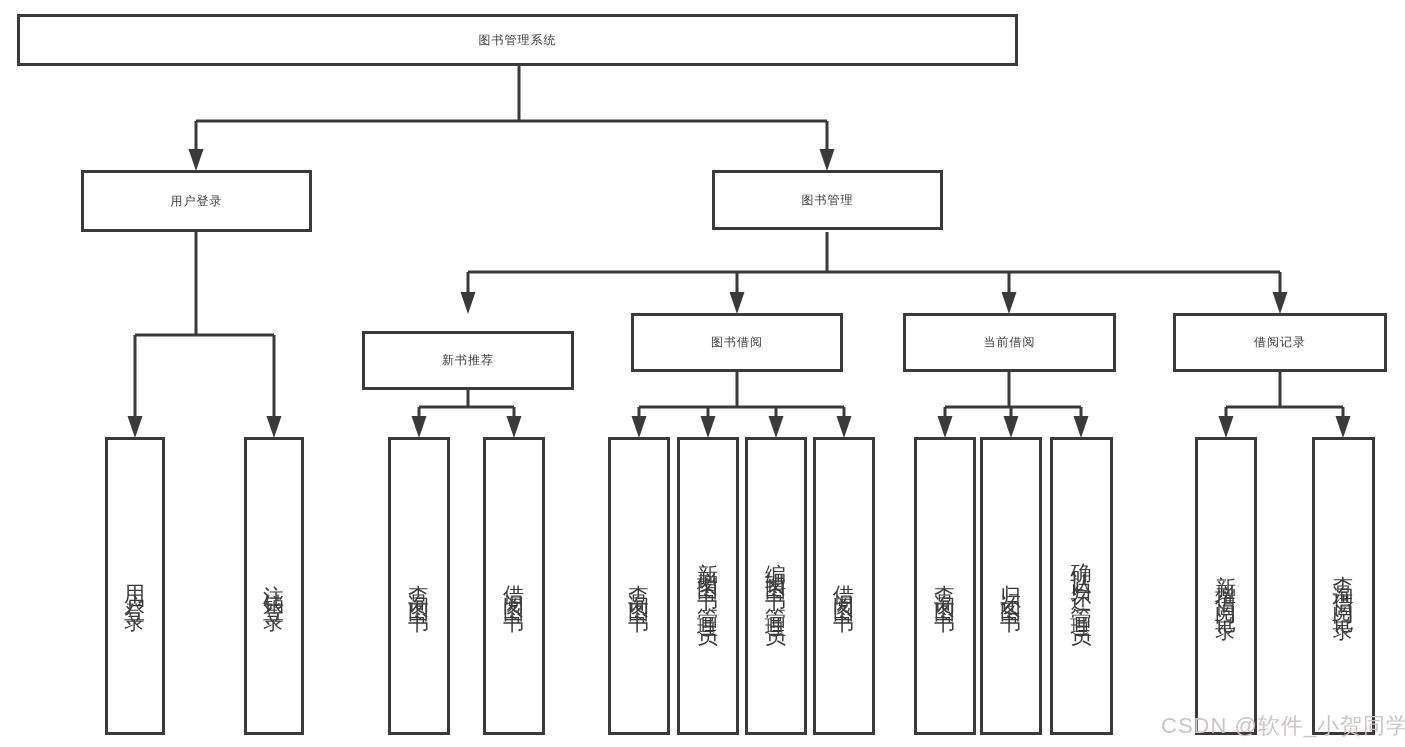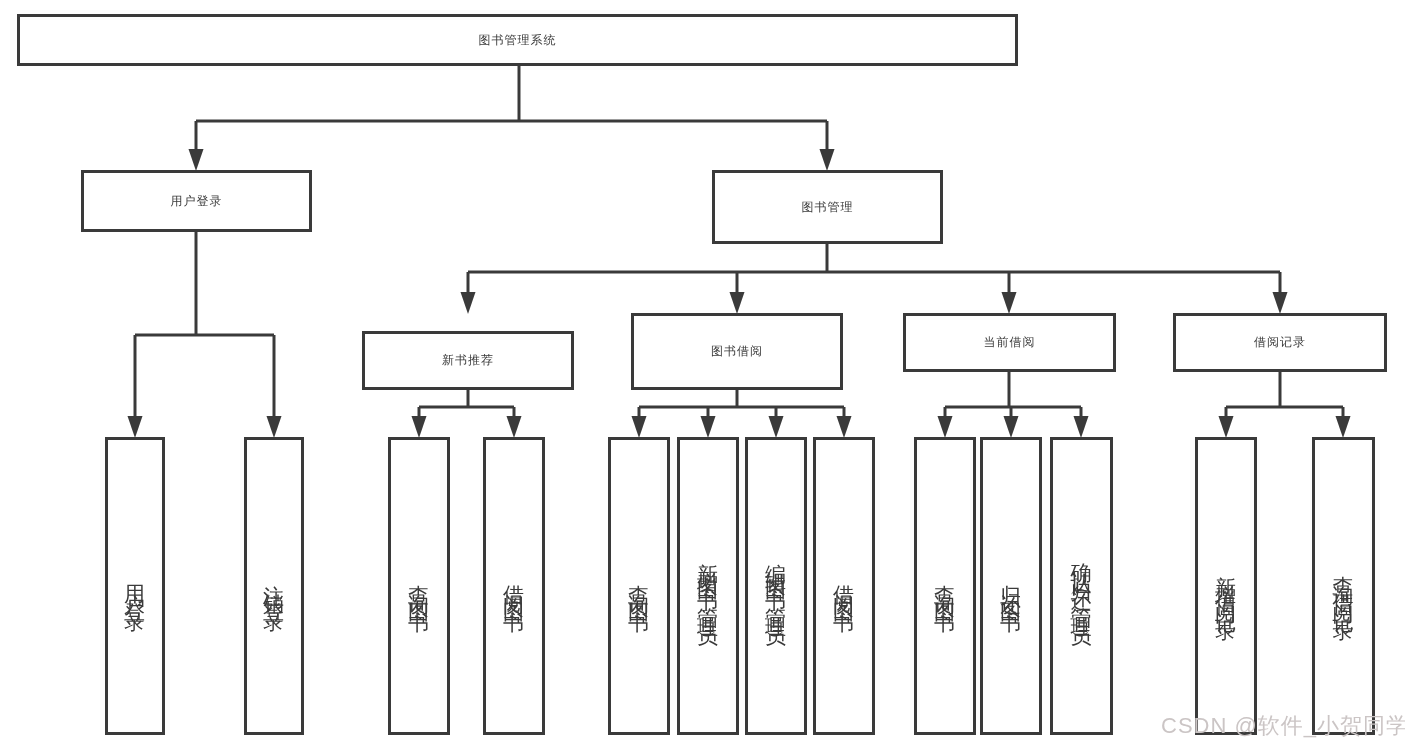--- a/index.html
+++ b/index.html
@@ -117,28 +117,28 @@
     <polygon points="1335.5,416 1350.5,416 1343,438"></polygon>
   </svg>
 
   <div class="box hbox" style="left:17px;top:14px;width:1001px;height:52px">
     <span>图书管理系统</span>
   </div>
 
   <div class="box hbox" style="left:81px;top:170px;width:231px;height:62px">
     <span>用户登录</span>
   </div>
-  <div class="box hbox" style="left:712px;top:170px;width:231px;height:74px">
+  <div class="box hbox" style="left:712px;top:170px;width:231px;height:60px">
     <span>图书管理</span>
   </div>
 
   <div class="box hbox" style="left:362px;top:331px;width:212px;height:59px">
     <span>新书推荐</span>
   </div>
-  <div class="box hbox" style="left:631px;top:313px;width:212px;height:77px">
+  <div class="box hbox" style="left:631px;top:313px;width:212px;height:59px">
     <span>图书借阅</span>
   </div>
   <div class="box hbox" style="left:903px;top:313px;width:213px;height:59px">
     <span>当前借阅</span>
   </div>
   <div class="box hbox" style="left:1173px;top:313px;width:214px;height:59px">
     <span>借阅记录</span>
   </div>
 
   <div class="box vbox" style="left:105px;top:437px;width:60px;height:298px">

